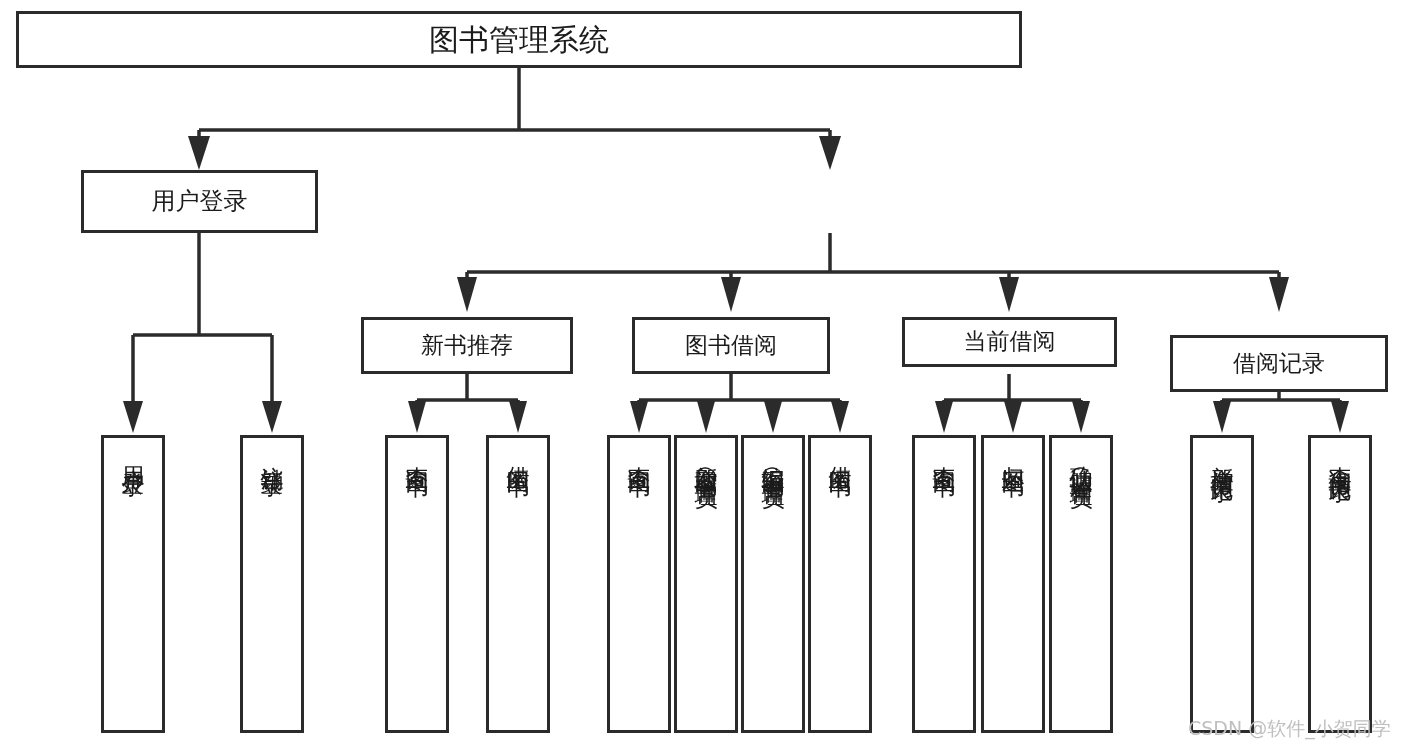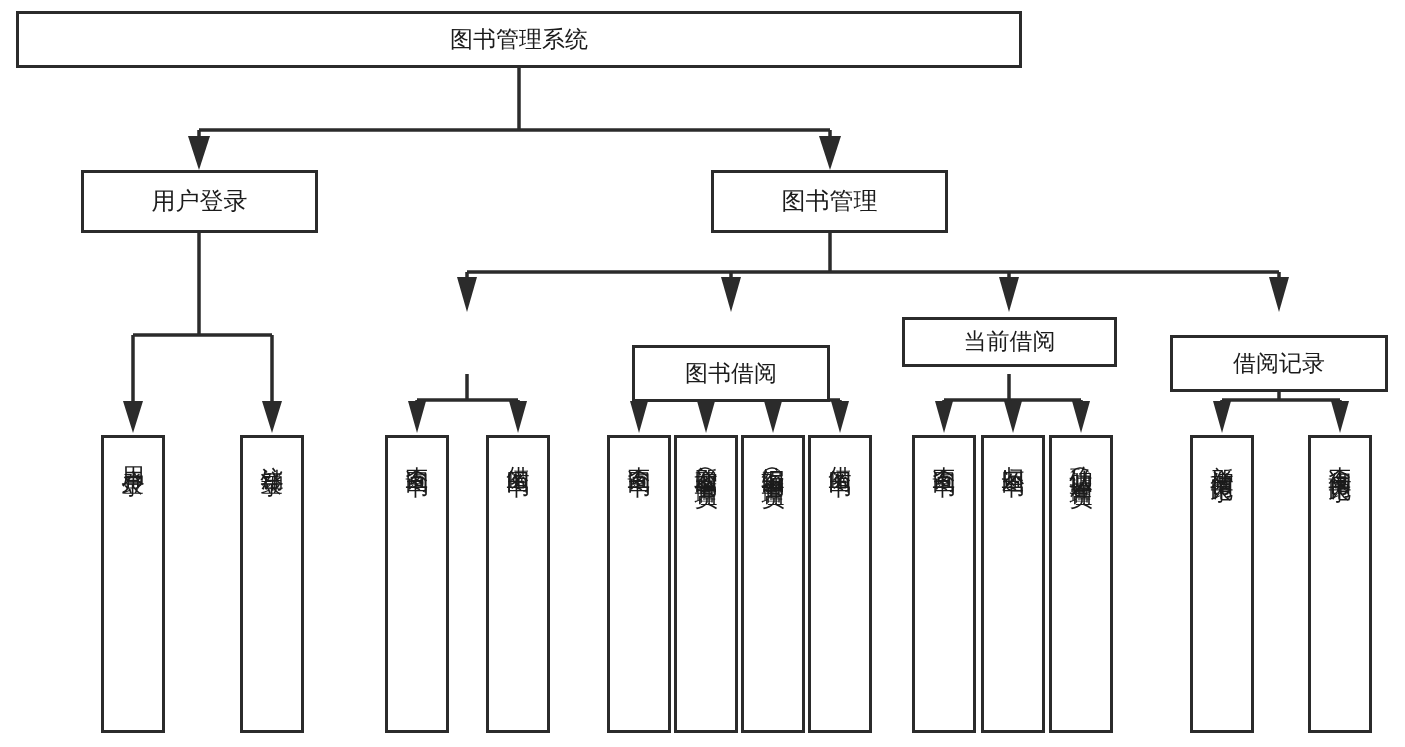--- a/index.html
+++ b/index.html
@@ -35,21 +35,21 @@
     justify-content: center;
     overflow: hidden;
   }
   .node-label {
     color: #1b1b1b;
     font-family: "DejaVu Sans", "Liberation Sans", sans-serif;
     line-height: 1.18;
     white-space: nowrap;
     text-align: center;
   }
-  .lvl0 .node-label { font-size: 23px; }
+  .lvl0 .node-label { font-size: 30px; }
   .lvl1 .node-label { font-size: 24px; }
   .lvl2 .node-label { font-size: 23px; }
   .leaf .node-label {
     font-size: 23px;
     writing-mode: vertical-rl;
     text-orientation: upright;
     letter-spacing: 3px;
     line-height: 1;
     white-space: normal;
     max-height: 272px;
@@ -152,25 +152,25 @@
     </g>
   </svg>
 
   <div class="node-box lvl0" style="left:16px; top:11px; width:1006px; height:57px;">
     <span class="node-label">图书管理系统</span>
   </div>
 
   <div class="node-box lvl1" style="left:81px; top:170px; width:237px; height:63px;">
     <span class="node-label">用户登录</span>
   </div>
-  <div class="node-box lvl1" style="left:711px; top:170px; width:237px; height:63px;">
-    <span class="node-label">图书管理</span>
-  </div>
-
-  <div class="node-box lvl2" style="left:632px; top:317px; width:198px; height:57px;margin-top:28px;">
+
+  <div class="node-box lvl2" style="left:361px; top:317px; width:212px; height:57px;">
+    <span class="node-label">新书推荐</span>
+  </div>
+  <div class="node-box lvl2" style="left:632px; top:317px; width:198px; height:57px;">
     <span class="node-label">图书借阅</span>
   </div>
   <div class="node-box lvl2" style="left:902px; top:317px; width:215px; height:50px;">
     <span class="node-label">当前借阅</span>
   </div>
   <div class="node-box lvl2" style="left:1170px; top:335px; width:218px; height:57px;">
     <span class="node-label">借阅记录</span>
   </div>
 
   <div class="node-box leaf" style="left:101px; top:435px; width:64px; height:298px;">
@@ -210,14 +210,15 @@
     <span class="node-label">确认归还（管理员）</span>
   </div>
 
   <div class="node-box leaf" style="left:1190px; top:435px; width:64px; height:298px;">
     <span class="node-label">新增借阅记录</span>
   </div>
   <div class="node-box leaf" style="left:1308px; top:435px; width:64px; height:298px;">
     <span class="node-label">查询借阅记录</span>
   </div>
 
+  <div id="watermark">CSDN @软件_小贺同学</div>
 
 </div>
 
 </body></html>

